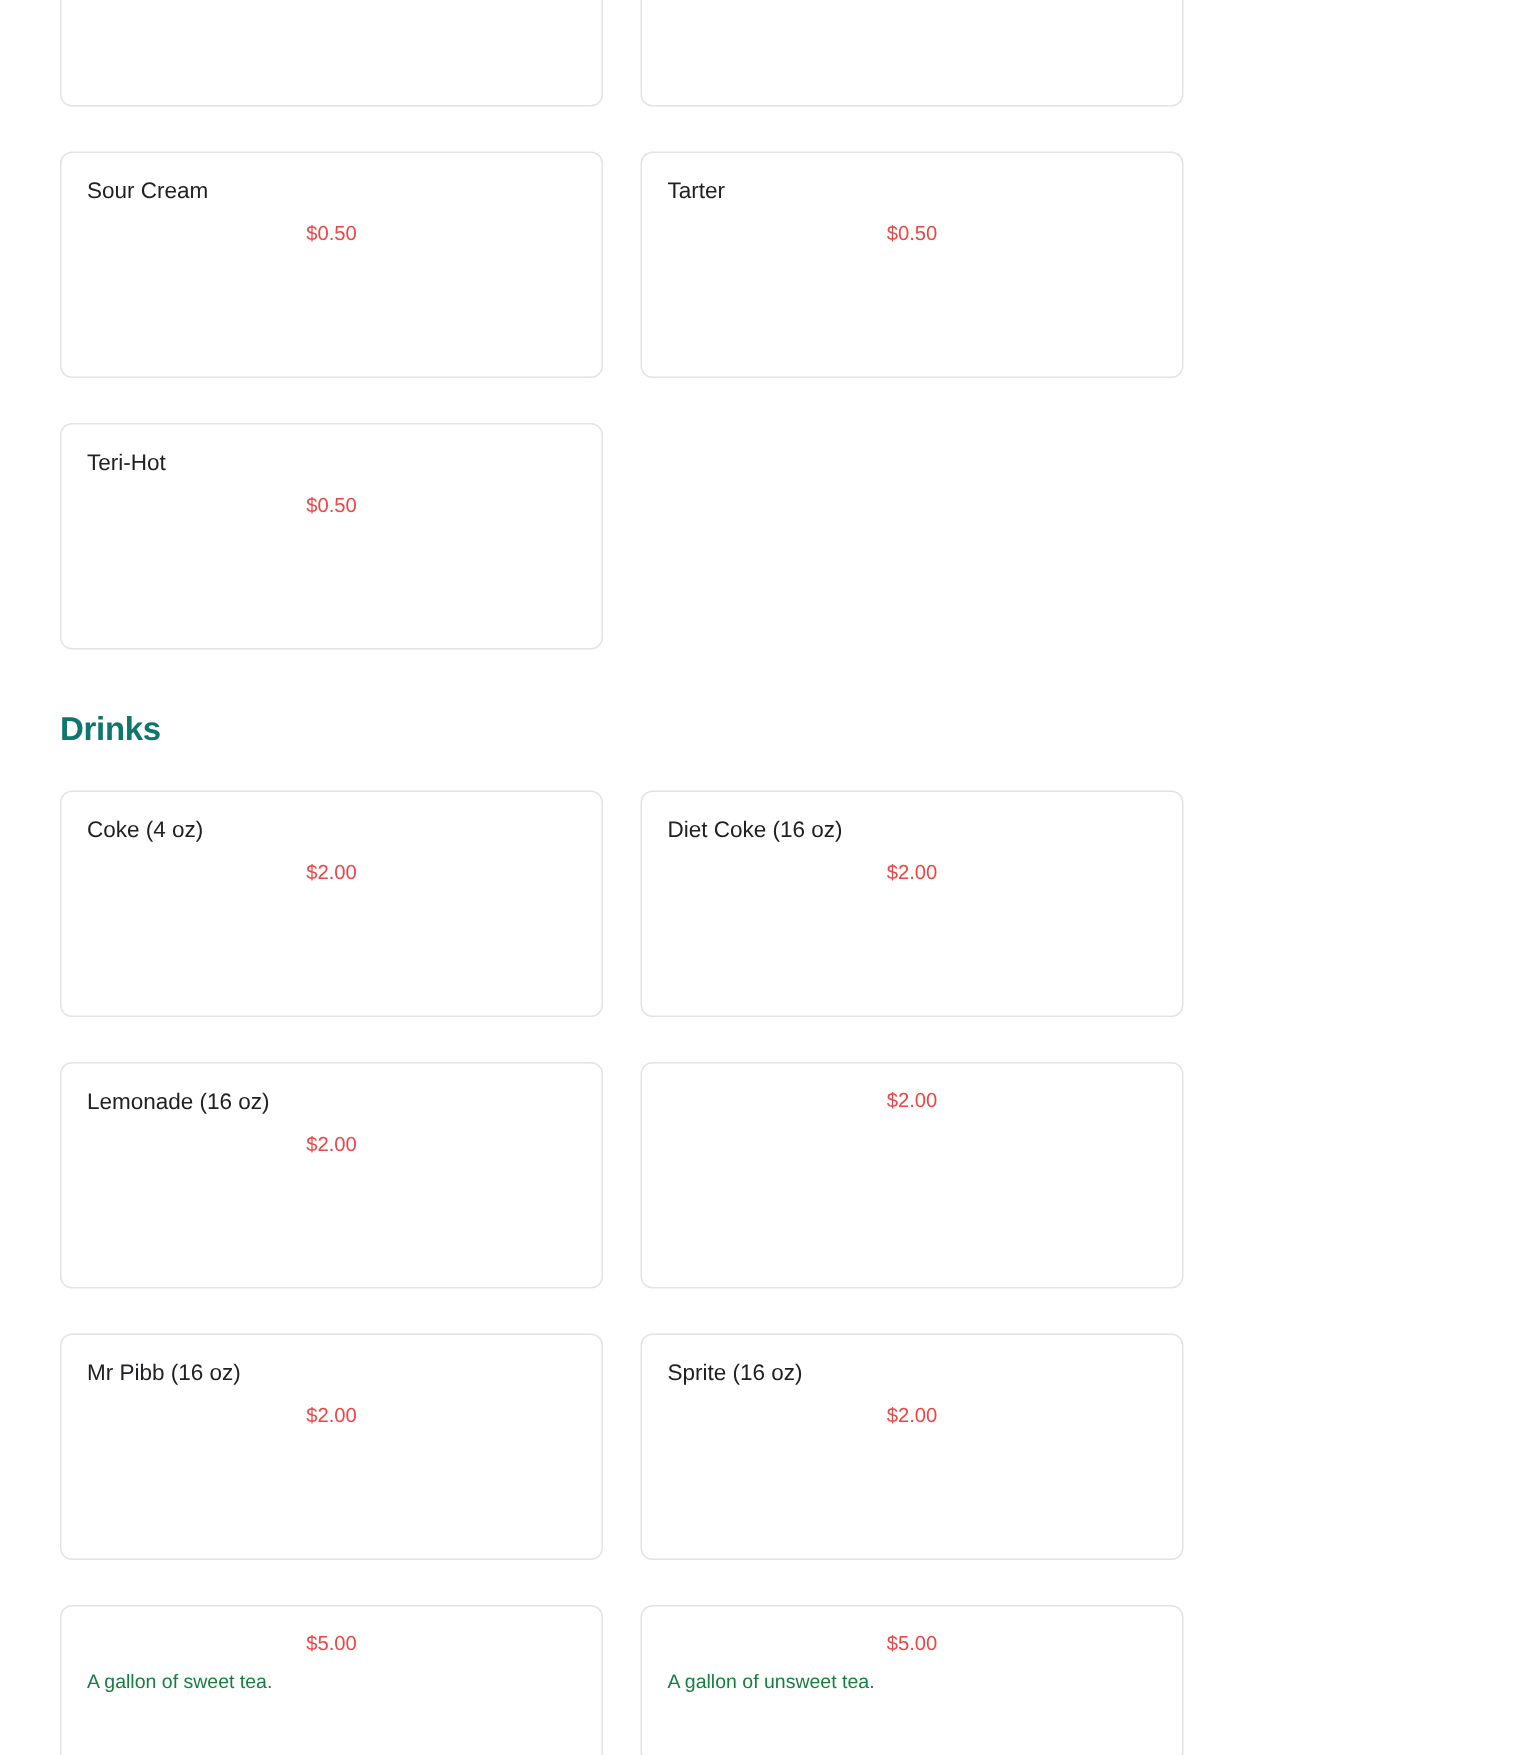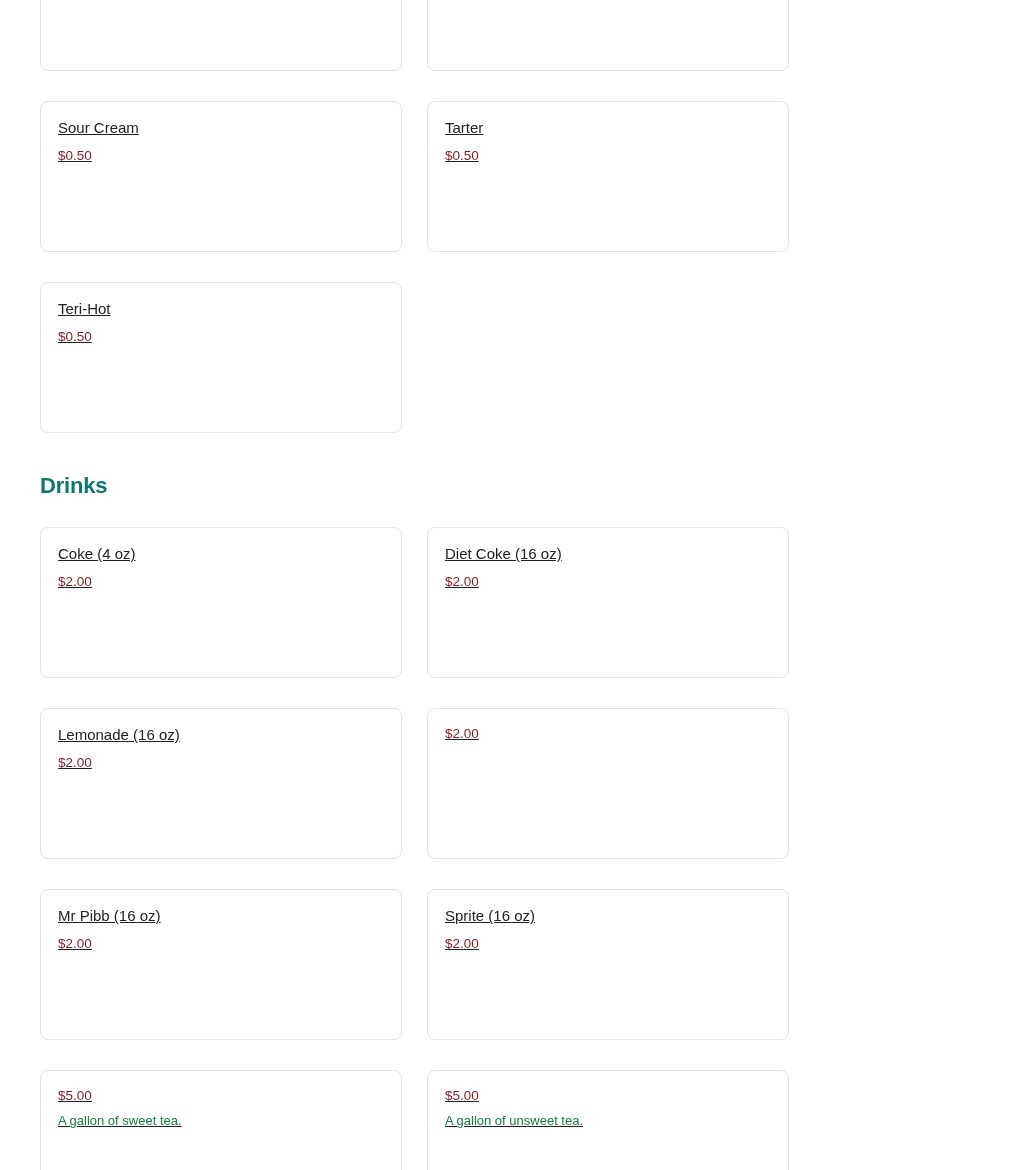--- a/index.html
+++ b/index.html
@@ -42,33 +42,33 @@
     column-gap: 25px;
     row-gap: 30px;
   }
   .card {
     background: #ffffff;
     border: 1px solid #e3e3e3;
     border-radius: 8px;
     height: 151px;
     padding: 16px 17px;
     overflow: hidden;
-    text-decoration: underline;
   }
   .card-name {
     font-size: 15px;
     line-height: 20px;
     color: #202124;
     margin-bottom: 9px;
   }
   .card-price {
     font-size: 13.5px;
     line-height: 18px;
-    color: #7f1d1d;
+    color: #ef4444;
     margin-bottom: 7px;
+    text-align: center;
   }
   .card-desc {
     font-size: 13px;
     line-height: 18px;
     color: #15803d;
   }
   .card.empty-slot {
     border: none;
     background: transparent;
   }

